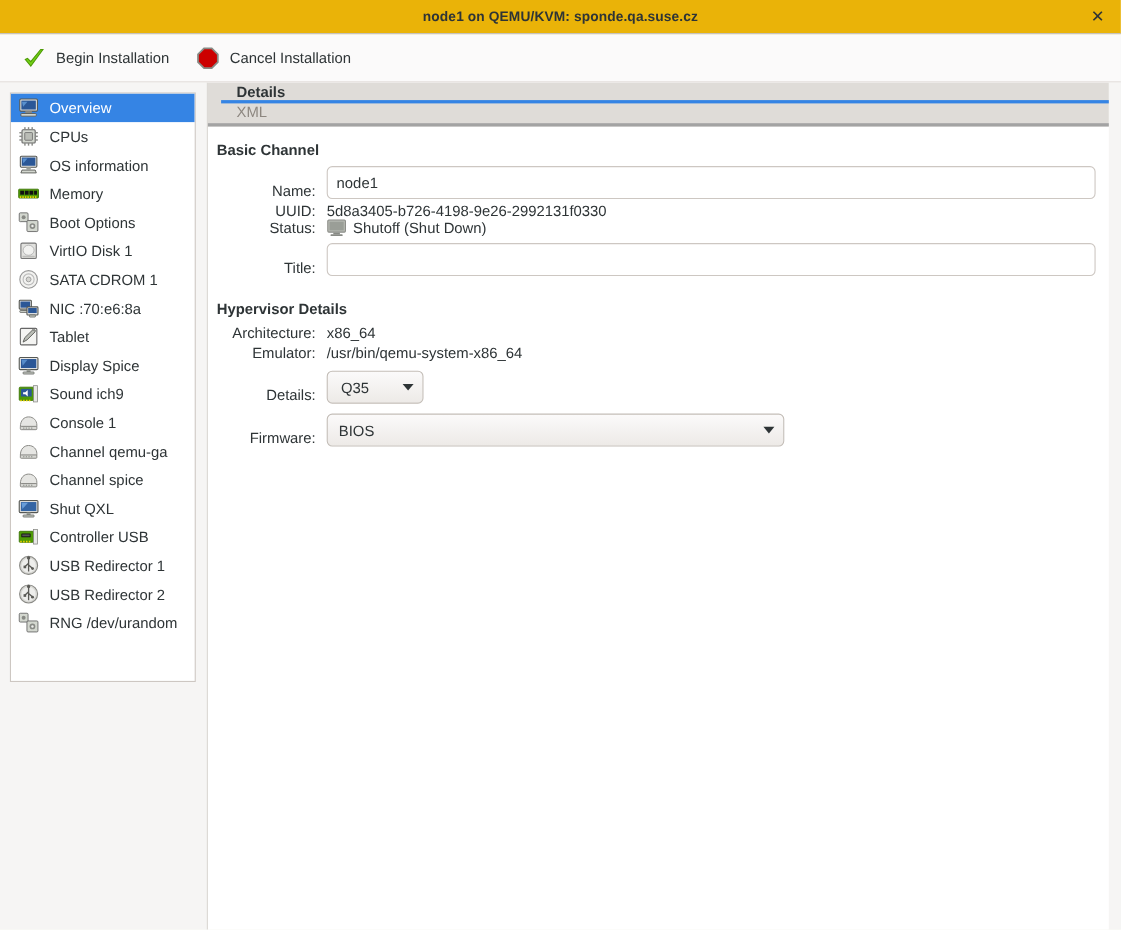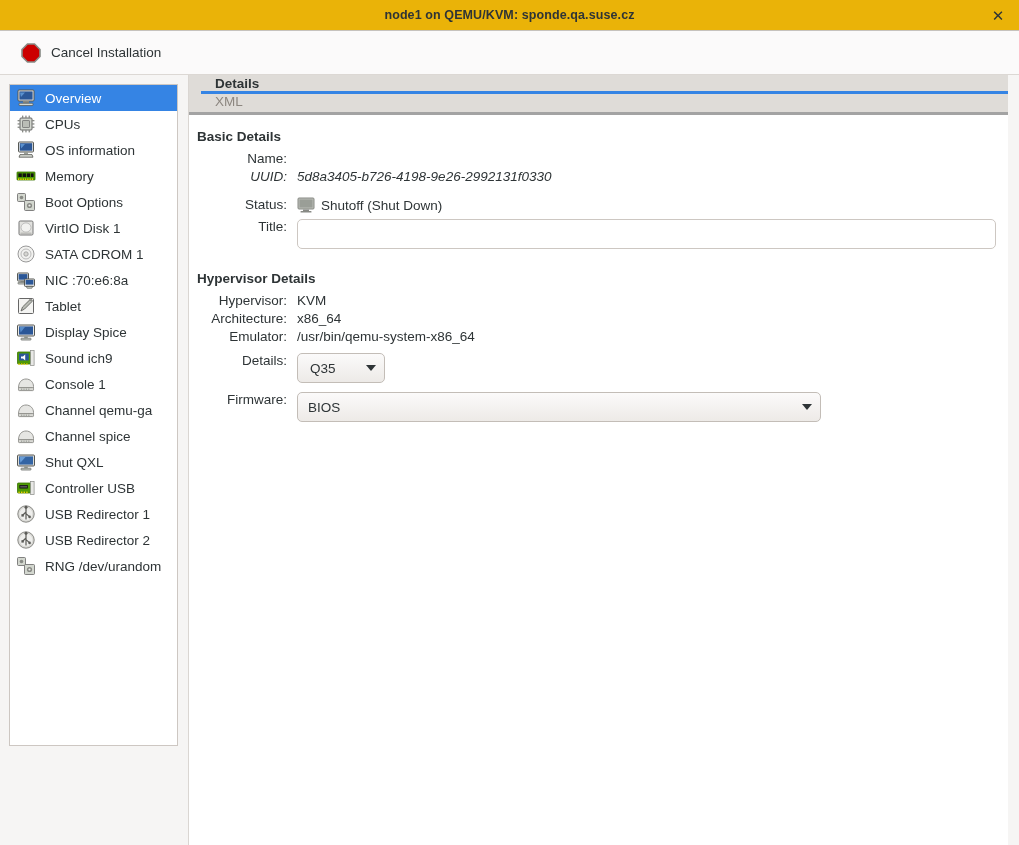--- a/index.html
+++ b/index.html
@@ -64,21 +64,21 @@
   #body {
     position: relative;
     height: 770px;
     background: #f6f5f4;
   }
 
   
   #sidebar {
     position: absolute;
     left: 9px; top: 9px;
-    width: 169px; height: 662px;
+    width: 169px; height: 536px;
     background: #ffffff;
     border: 1px solid #cdc7c2;
     overflow: hidden;
   }
   .side-item {
     display: flex;
     align-items: center;
     gap: 8px;
     height: 26px;
     padding-left: 5px;
@@ -135,21 +135,21 @@
   .section-title {
     font-size: 13.5px;
     font-weight: bold;
     color: #2e3436;
     margin: 0 0 7px 0;
   }
   .section-title.second { margin-top: 22px; }
 
   .row {
     display: flex;
-    align-items: flex-start;
+    align-items: flex-end;
     margin-bottom: 3px;
   }
   .row .lab {
     width: 100px;
     text-align: right;
     padding-right: 10px;
     font-size: 13.5px;
     color: #2e3436;
     flex: 0 0 100px;
   }
@@ -197,21 +197,21 @@
     display: flex;
     align-items: center;
     justify-content: space-between;
     padding: 0 8px 0 12px;
     font-size: 13.5px;
     color: #2e3436;
     cursor: pointer;
     gap: 14px;
   }
   .combo.small { width: 88px; }
-  .combo.wide  { width: 524px; padding-left: 10px; }
+  .combo.wide  { width: 416px; padding-left: 10px; }
   .caret {
     width: 0; height: 0;
     border-left: 5px solid transparent;
     border-right: 5px solid transparent;
     border-top: 6px solid #2e3436;
   }
 
   .row.spaced { margin-top: 9px; margin-bottom: 0; }
 
   svg { display: block; }
@@ -219,20 +219,28 @@
 </head>
 <body>
 
 <div id="titlebar">
   <span class="title">node1 on QEMU/KVM: sponde.qa.suse.cz</span>
   <span class="close">✕</span>
 </div>
 
 <div id="toolbar">
 
+  <button class="tbtn">
+    <span>
+      <svg width="22" height="22" viewBox="0 0 22 22">
+        <path d="M3 12 L8 18 L19 3 L17 3 L8 14 L5 11 Z" fill="#73d216" stroke="#4e9a06" stroke-width="1"></path>
+      </svg>
+    </span>
+    <span class="lbl">Begin Installation</span>
+  </button>
 
   <button class="tbtn">
     <span>
       <svg width="22" height="22" viewBox="0 0 22 22">
         <polygon points="7.5,2 14.5,2 20,7.5 20,14.5 14.5,20 7.5,20 2,14.5 2,7.5" fill="#cc0000" stroke="#888a85" stroke-width="1.6"></polygon>
       </svg>
     </span>
     <span class="lbl">Cancel Installation</span>
   </button>
 </div>
@@ -513,27 +521,28 @@
 
   <div id="main">
 
     <div id="tabstrip">
         <div class="tab active">Details</div>
         <div class="tab">XML</div>
       </div>
 
     <div id="content">
 
-      <div class="section-title">Basic Details</div>
+      <div class="section-title">Basic Channel</div>
 
       <div class="row">
         <div class="lab">Name:</div>
-      </div>
-
-      <div class="row" style="margin-bottom:13px;font-style:italic;">
+        <input class="tfield" type="text" value="node1" style="">
+      </div>
+
+      <div class="row" style="margin-bottom:0;">
         <div class="lab">UUID:</div>
         <div class="val">5d8a3405-b726-4198-9e26-2992131f0330</div>
       </div>
 
       <div class="row" style="margin-bottom:6px;">
         <div class="lab">Status:</div>
         <div class="val">
           <span>
             <svg width="18" height="16" viewBox="0 0 18 16">
               <rect x="1" y="1" width="16" height="11" rx="1" fill="#babdb6" stroke="#888a85" stroke-width="1"></rect>
@@ -547,24 +556,20 @@
       </div>
 
       <div class="row" style="margin-bottom:6px;">
         <div class="lab">Title:</div>
         <input class="tfield" type="text" value="" style="">
       </div>
 
 
       <div class="section-title second">Hypervisor Details</div>
 
-      <div class="row">
-        <div class="lab">Hypervisor:</div>
-        <div class="val">KVM</div>
-      </div>
 
       <div class="row">
         <div class="lab">Architecture:</div>
         <div class="val">x86_64</div>
       </div>
 
       <div class="row">
         <div class="lab">Emulator:</div>
         <div class="val">/usr/bin/qemu-system-x86_64</div>
       </div>

